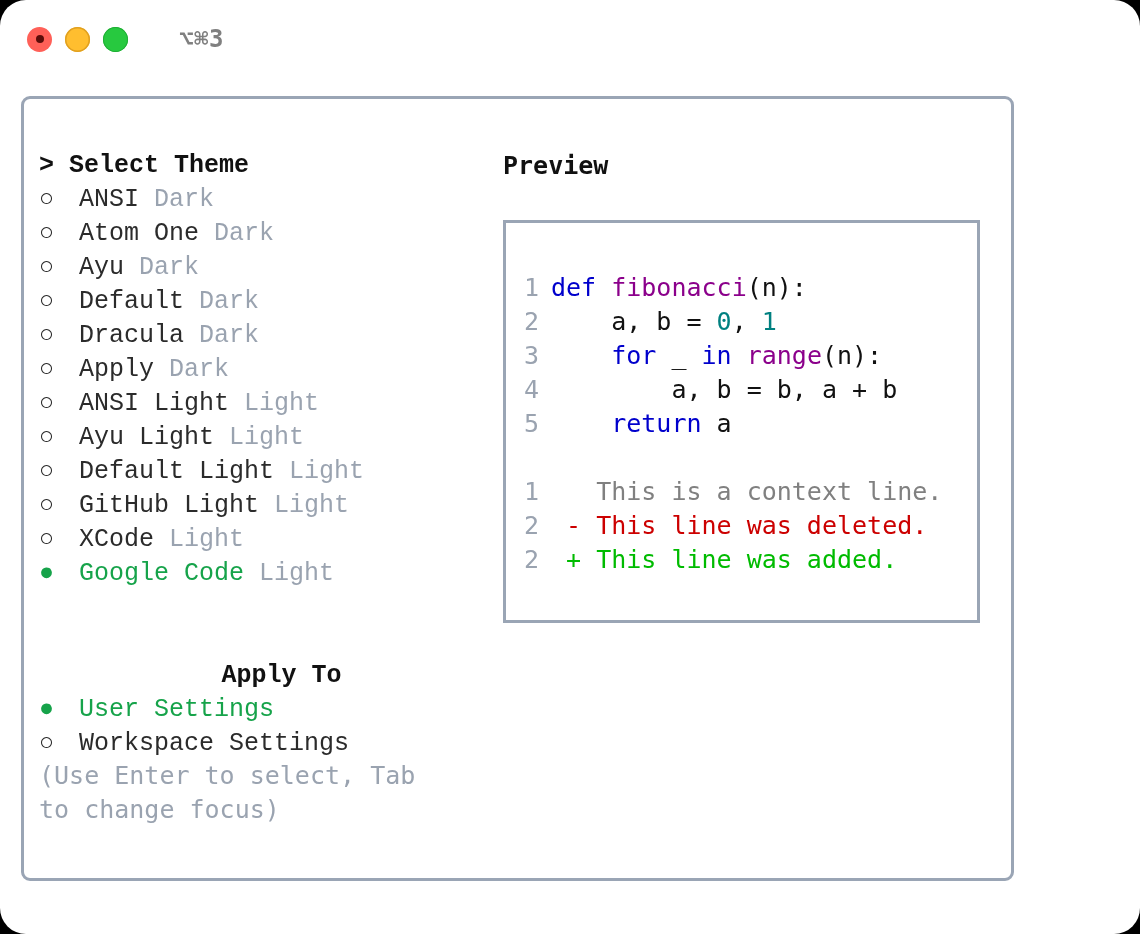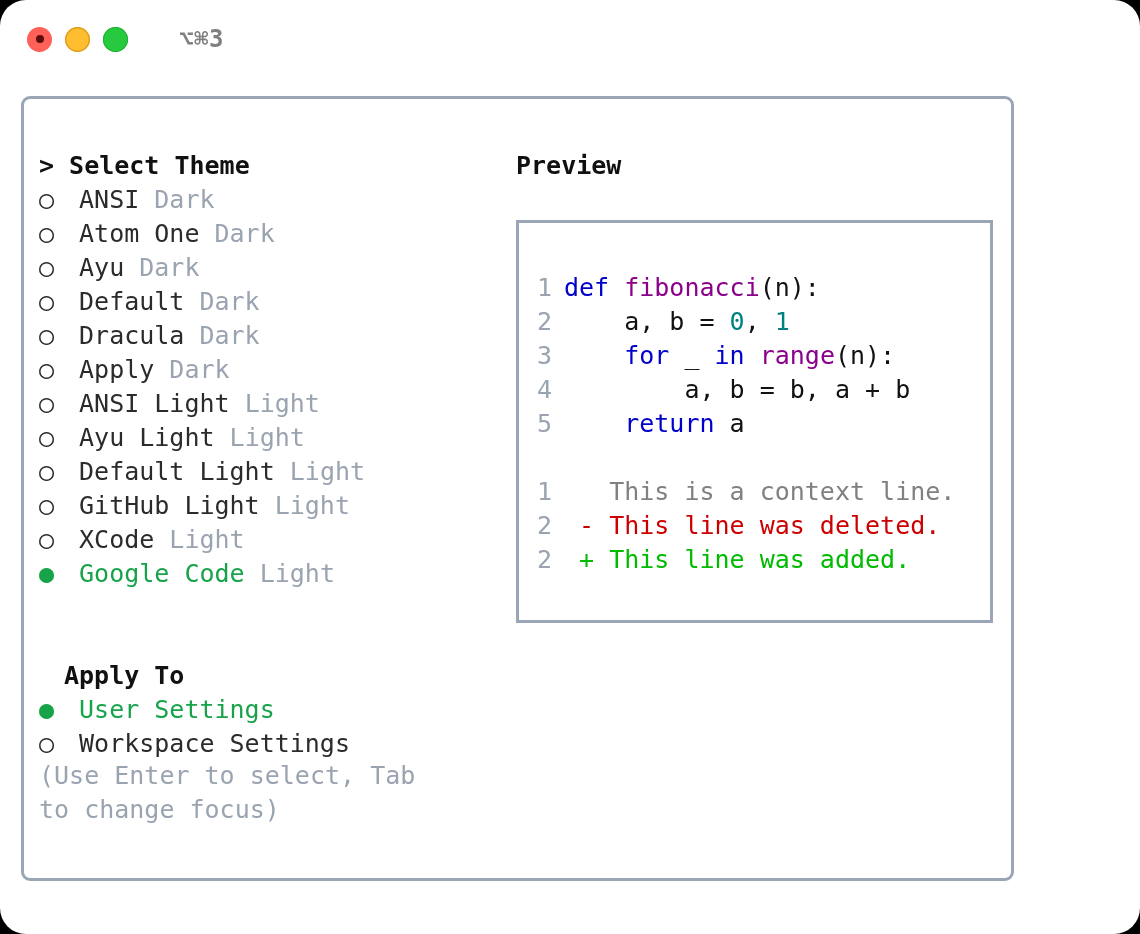--- a/index.html
+++ b/index.html
@@ -79,20 +79,21 @@
     width: 100%;
     height: 100%;
   }
 
   
   #left-col {
     position: absolute;
     left: 15px;
     top: 50px;
     width: 460px;
+    font-family: Liberation Mono, monospace;
   }
 
   .section-head {
     font-size: 25px;
     font-weight: bold;
     color: #111111;
     height: 34px;
     line-height: 34px;
     white-space: pre;
   }
@@ -113,37 +114,38 @@
   .radio-off { color: #2b2b2b; }
   .radio-on  { color: #16a34a; }
 
   .name-off { color: #2b2b2b; }
   .name-on  { color: #16a34a; }
 
   .variant { color: #9aa3b0; }
 
   #apply-head {
     margin-top: 68px;
+    text-align: center;
   }
   #apply-head .lbl { padding-left: 25px; }
 
   #hint {
     position: absolute;
     left: 15px;
     top: 660px;
     width: 420px;
     font-size: 25px;
     line-height: 34px;
     color: #9aa3b0;
   }
 
   
   #right-col {
     position: absolute;
-    left: 492px;
+    left: 479px;
     top: 50px;
     width: 490px;
   }
 
   #preview-title {
     font-size: 25px;
     font-weight: bold;
     color: #111111;
     height: 34px;
     line-height: 34px;

